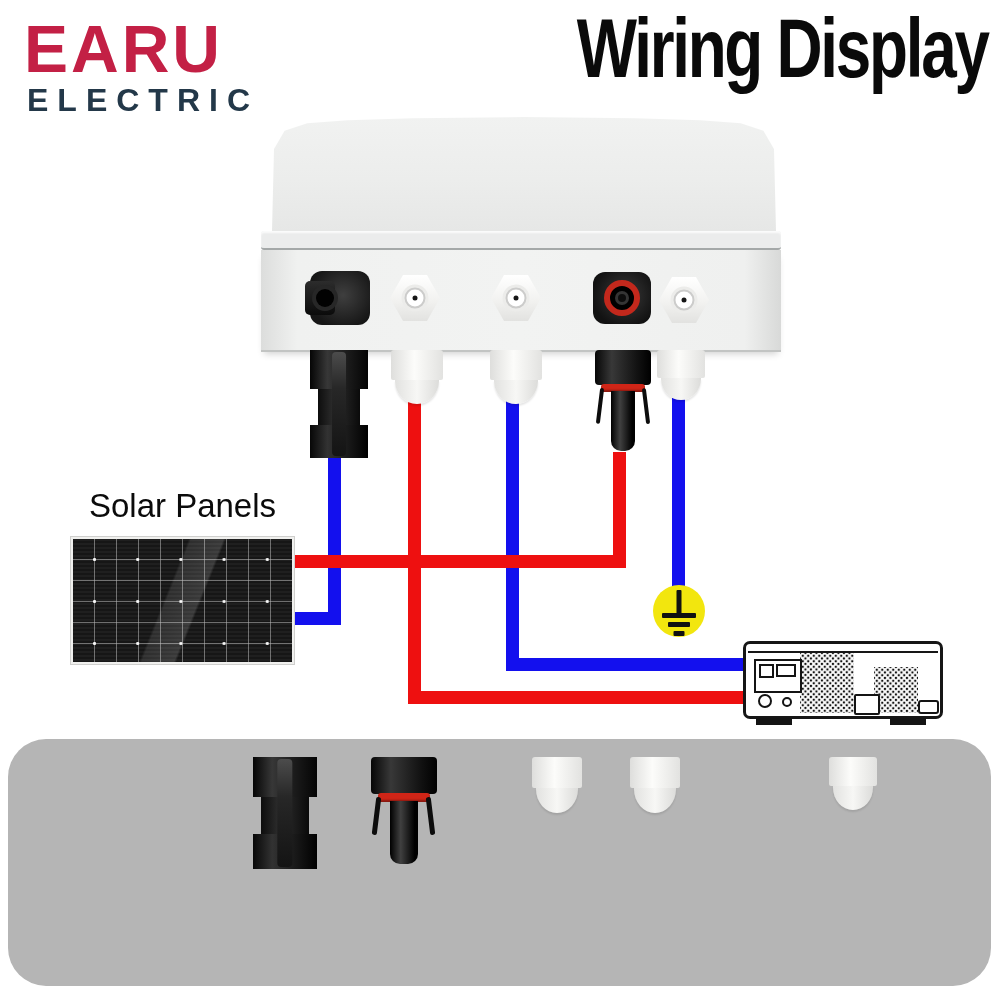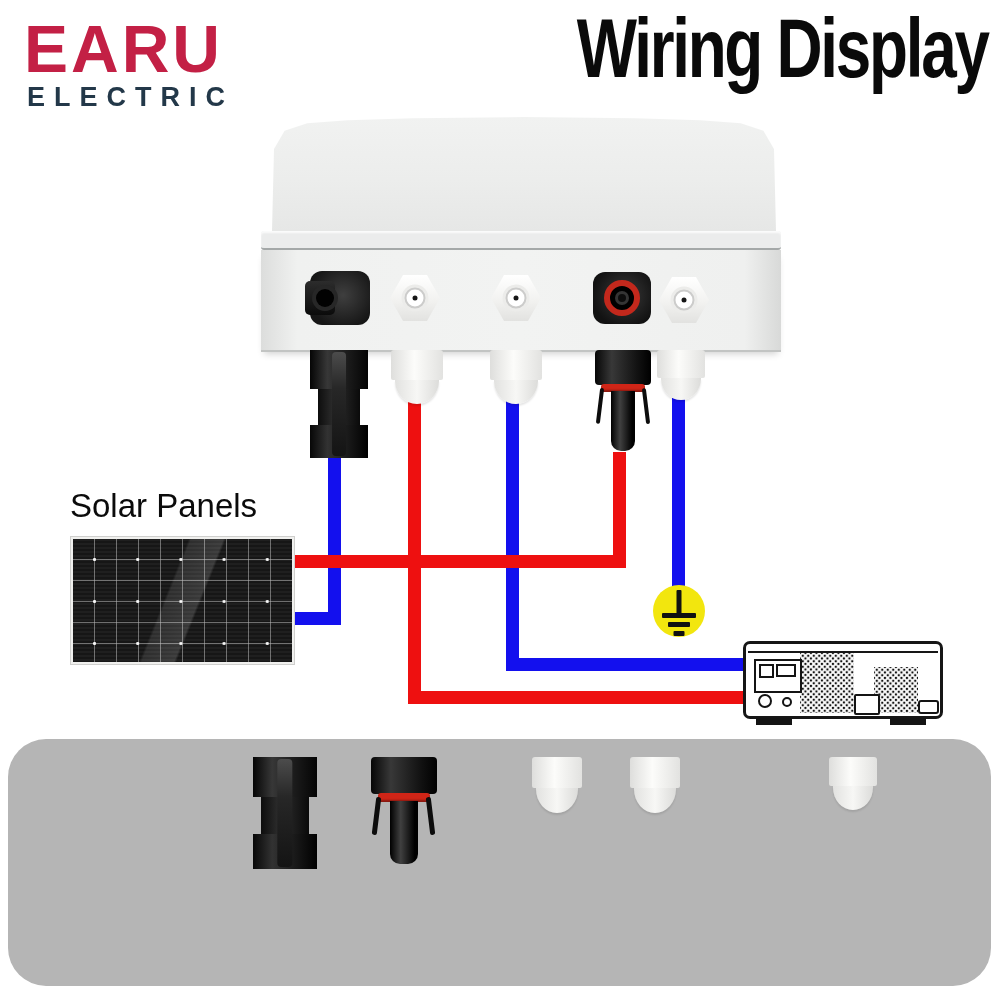--- a/index.html
+++ b/index.html
@@ -12,21 +12,21 @@
     --title_black:#0a0a0a;
   }
   html,body{margin:0;padding:0;background:#fff;}
   body{font-family:"Liberation Sans",sans-serif;}
   .stage{position:relative;width:1000px;height:1000px;background:#fff;overflow:hidden;}
   .abs{position:absolute;}
 
   
   .logo{left:24px;top:8px;margin-top:8px;}
   .brand{font-size:66px;font-weight:700;color:var(--brand_red);letter-spacing:3px;line-height:1;}
-  .brand-sub{font-size:27px;font-weight:700;color:var(--brand_navy);letter-spacing:9px;margin:2px 0 0 3px;line-height:1;}
+  .brand-sub{font-size:32px;font-weight:700;color:var(--brand_navy);letter-spacing:9px;margin:2px 0 0 3px;line-height:1;}
   .title{right:12px;top:6px;font-size:84px;font-weight:700;color:var(--title_black);
          letter-spacing:-3px;white-space:nowrap;transform:scaleX(.76);transform-origin:100% 0;line-height:1;}
 
   
   .box-lid{left:272px;top:117px;width:504px;height:114px;
     background:linear-gradient(180deg,#f1f2f1 0%,#ecedec 55%,#e6e7e6 100%);
     clip-path:polygon(0% 100%,0.4% 28%,2.5% 12%,7% 5.5%,15% 2.8%,28% 1%,50% 0%,72% 1%,85% 2.8%,93% 5.5%,97.5% 12%,99.6% 28%,100% 100%);}
   .box-flange{left:261px;top:231px;width:520px;height:17px;background:#ebecec;border-radius:3px;
     border-bottom:2px solid #a4a8a8;box-shadow:inset 0 2px 2px rgba(255,255,255,.8);}
   .box-body{left:261px;top:250px;width:520px;height:100px;
@@ -92,21 +92,21 @@
 
   
   .ground{left:653px;top:585px;width:52px;height:52px;border-radius:50%;background:var(--ground_yellow);z-index:2;}
   .ground i{position:absolute;left:50%;transform:translateX(-50%);background:#111;border-radius:1px;}
   .g-stem{top:5px;width:5px;height:25px;}
   .g-b1{top:28px;width:34px;height:5px;}
   .g-b2{top:37px;width:22px;height:5px;}
   .g-b3{top:46px;width:11px;height:5px;}
 
   
-  .sp-label{left:70px;top:487px;width:225px;text-align:left;font-size:33px;color:#0b0b0b;}
+  .sp-label{left:70px;top:487px;width:225px;text-align:center;font-size:33px;color:#0b0b0b;}
   .sp-frame{left:70px;top:536px;width:225px;height:129px;box-sizing:border-box;
       background:#f0f0ee;border:1px solid #cfcfcd;padding:2px;z-index:2;}
   .sp-cells{width:100%;height:100%;background-color:#161616;
     background-image:
       radial-gradient(circle 2px at 1.5px 1.5px, rgba(255,255,255,.95) 1.3px, transparent 1.7px),
       linear-gradient(112deg, rgba(255,255,255,0) 43%, rgba(255,255,255,.10) 44%, rgba(255,255,255,.15) 56%, rgba(255,255,255,0) 57%),
       repeating-linear-gradient(to right, transparent 0 20.6px, rgba(185,185,185,.55) 20.6px 22px),
       repeating-linear-gradient(to bottom, transparent 0 19.6px, rgba(185,185,185,.55) 19.6px 21px),
       repeating-linear-gradient(to bottom, rgba(255,255,255,.04) 0 2px, transparent 2px 4px);
     background-size:43.2px 42px,100% 100%,100% 100%,100% 100%,100% 100%;

